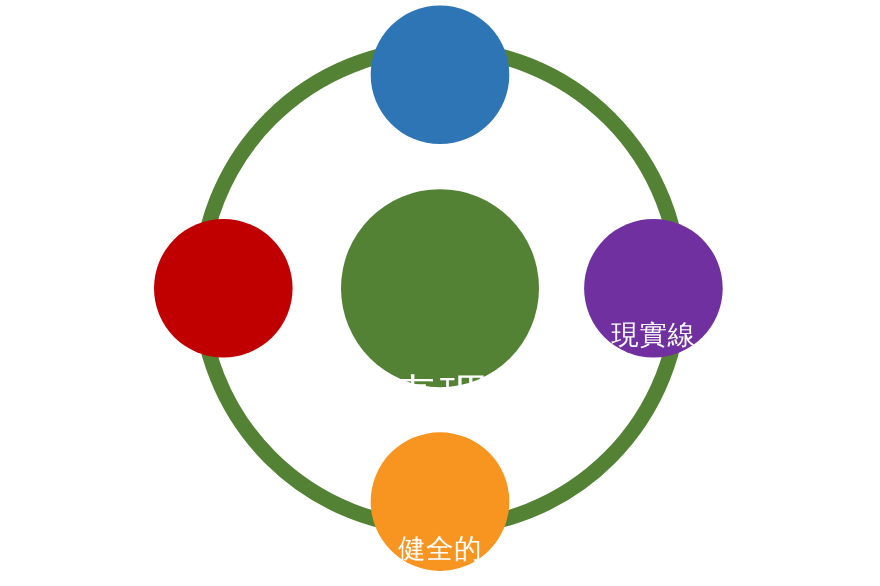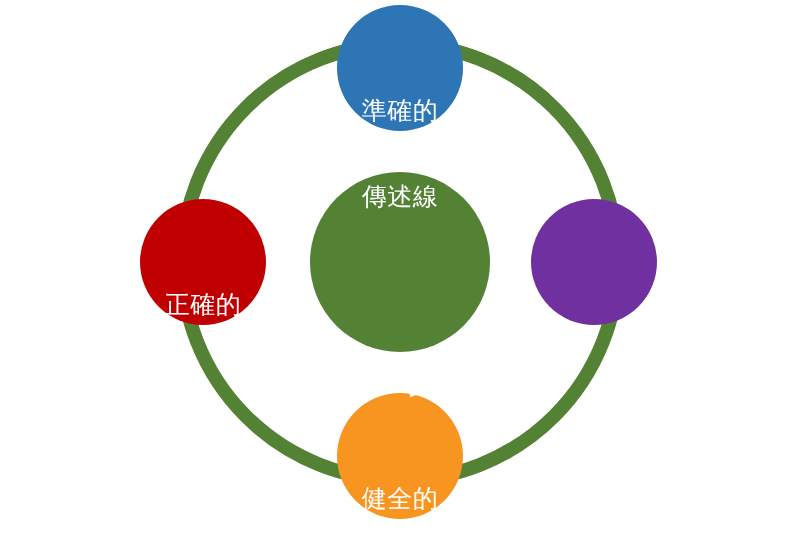--- a/index.html
+++ b/index.html
@@ -64,34 +64,30 @@
 
     <circle cx="594" cy="262" r="63" fill="#7030A0"></circle>
 
     <circle cx="400" cy="456" r="63" fill="#F79520"></circle>
 
     <circle cx="203" cy="262" r="63" fill="#C00000"></circle>
 
     <circle cx="400" cy="262" r="90" fill="#548235"></circle>
   </svg>
 
-  <div class="node-label satellite-label" style="left:320px; top:40px; width:160px;">
-    <span class="label-line">準確的</span>
-    <span class="label-line">傳述線</span>
-  </div>
 
   <div class="node-label satellite-label" style="left:514px; top:234px; width:160px;">
+    <span class="label-line">現實線</span>
   </div>
 
   <div class="node-label satellite-label" style="left:320px; top:428px; width:160px;">
     <span class="label-line">健全的</span>
     
   </div>
 
   <div class="node-label satellite-label" style="left:123px; top:234px; width:160px;">
-    <span class="label-line">正確的</span>
   </div>
 
-  <div class="node-label center-label" style="left:300px; top:251px; width:200px;text-align:right;">
+  <div class="node-label center-label" style="left:300px; top:237px; width:200px;">
     <span class="label-line">真理</span>
   </div>
 
 </div>
 
 </body></html>

